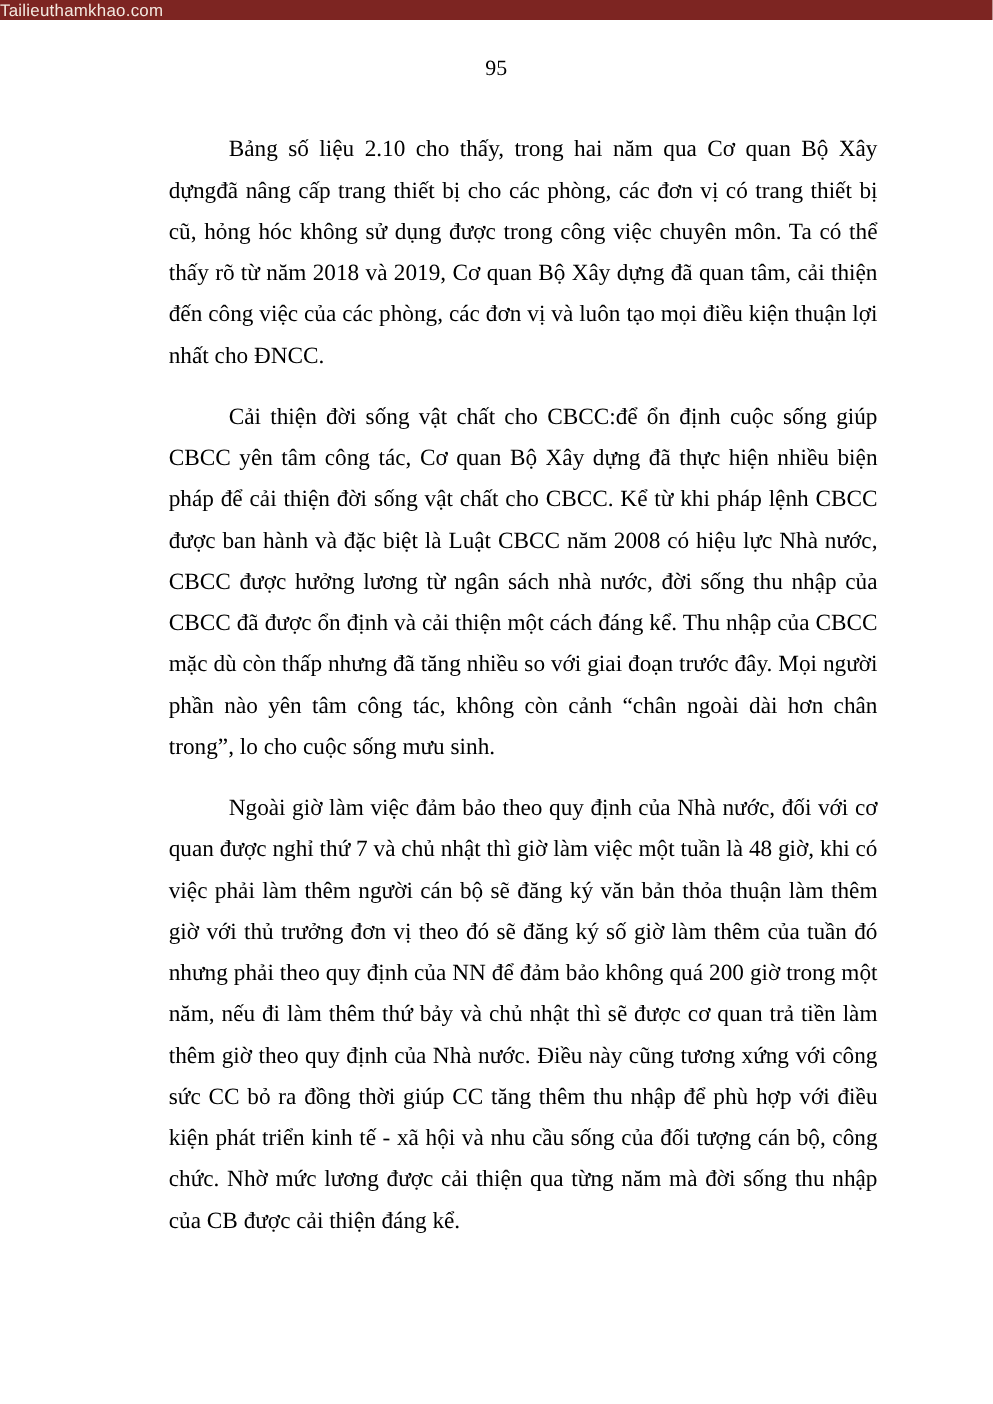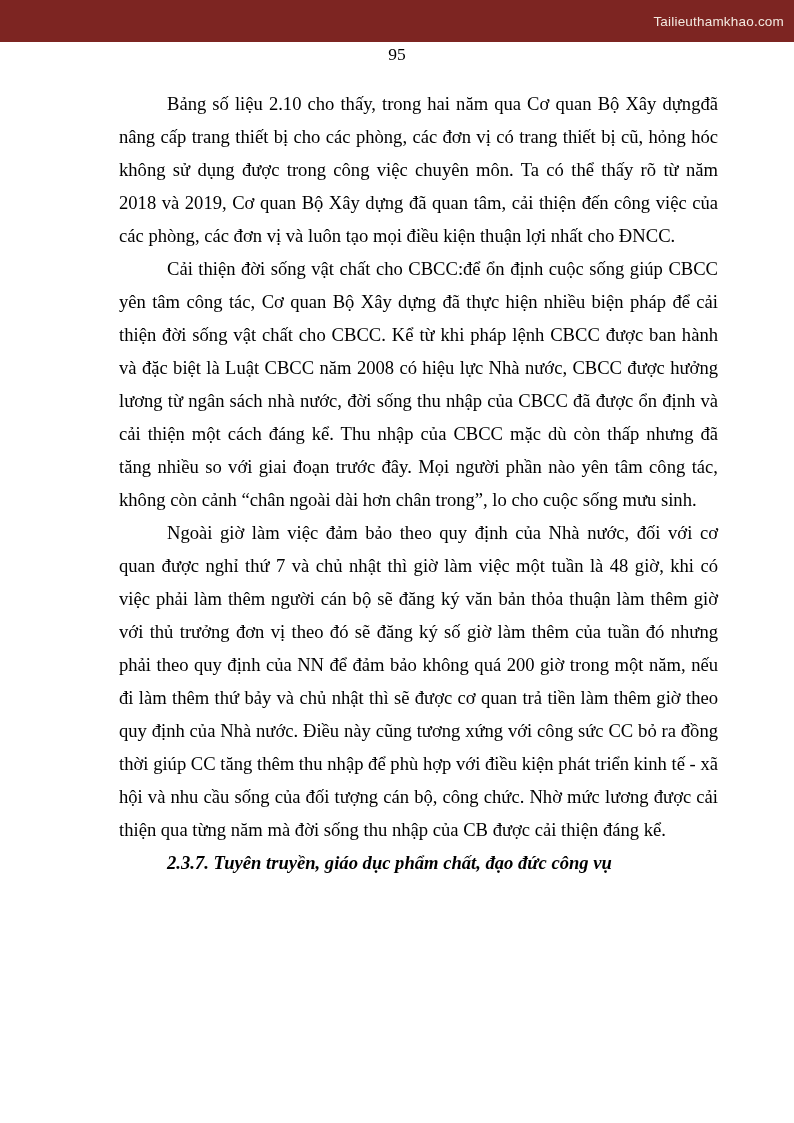--- a/index.html
+++ b/index.html
@@ -13,25 +13,25 @@
     position: relative;
     overflow: hidden;
     font-family: "Liberation Serif", serif;
     color: #000000;
   }
   .watermark-bar {
     position: absolute;
     top: 0;
     left: 0;
     width: 794px;
-    height: 42px;
+    height: 16px;
     background: var(--bar-color, #7d2522);
     display: flex;
     align-items: center;
-    justify-content: flex-end;
+    justify-content: flex-start;
     box-sizing: border-box;
     padding-right: 10px;
   }
   .watermark-link {
     color: var(--watermark-text-color, #f3e9e0);
     font-family: "Liberation Sans", sans-serif;
     font-size: 13.5px;
     letter-spacing: 0.2px;
     text-decoration: none;
     cursor: pointer;
@@ -47,21 +47,21 @@
   .doc-body {
     position: absolute;
     top: 87px;
     left: 119px;
     width: 599px;
     font-size: 18.6px;
     line-height: 33px;
     text-align: justify;
   }
   .doc-body p {
-    margin: 0;
+    margin: 16px;
     padding: 0;
     text-indent: 48px;
   }
   .section-heading {
     font-weight: bold;
     font-style: italic;
   }
 </style>
 </head>
 <body>
@@ -69,14 +69,13 @@
 <div class="watermark-bar">
   <span class="watermark-link">Tailieuthamkhao.com</span>
 </div>
 
 <div class="page-number">95</div>
 
 <div class="doc-body">
   <p>Bảng số liệu 2.10 cho thấy, trong hai năm qua Cơ quan Bộ Xây dựngđã nâng cấp trang thiết bị cho các phòng, các đơn vị có trang thiết bị cũ, hỏng hóc không sử dụng được trong công việc chuyên môn. Ta có thể thấy rõ từ năm 2018 và 2019, Cơ quan Bộ Xây dựng đã quan tâm, cải thiện đến công việc của các phòng, các đơn vị và luôn tạo mọi điều kiện thuận lợi nhất cho ĐNCC.</p>
   <p>Cải thiện đời sống vật chất cho CBCC:để ổn định cuộc sống giúp CBCC yên tâm công tác, Cơ quan Bộ Xây dựng đã thực hiện nhiều biện pháp để cải thiện đời sống vật chất cho CBCC. Kể từ khi pháp lệnh CBCC được ban hành và đặc biệt là Luật CBCC năm 2008 có hiệu lực Nhà nước, CBCC được hưởng lương từ ngân sách nhà nước, đời sống thu nhập của CBCC đã được ổn định và cải thiện một cách đáng kể. Thu nhập của CBCC mặc dù còn thấp nhưng đã tăng nhiều so với giai đoạn trước đây. Mọi người phần nào yên tâm công tác, không còn cảnh “chân ngoài dài hơn chân trong”, lo cho cuộc sống mưu sinh.</p>
   <p>Ngoài giờ làm việc đảm bảo theo quy định của Nhà nước, đối với cơ quan được nghỉ thứ 7 và chủ nhật thì giờ làm việc một tuần là 48 giờ, khi có việc phải làm thêm người cán bộ sẽ đăng ký văn bản thỏa thuận làm thêm giờ với thủ trưởng đơn vị theo đó sẽ đăng ký số giờ làm thêm của tuần đó nhưng phải theo quy định của NN để đảm bảo không quá 200 giờ trong một năm, nếu đi làm thêm thứ bảy và chủ nhật thì sẽ được cơ quan trả tiền làm thêm giờ theo quy định của Nhà nước. Điều này cũng tương xứng với công sức CC bỏ ra đồng thời giúp CC tăng thêm thu nhập để phù hợp với điều kiện phát triển kinh tế - xã hội và nhu cầu sống của đối tượng cán bộ, công chức. Nhờ mức lương được cải thiện qua từng năm mà đời sống thu nhập của CB được cải thiện đáng kể.</p>
-  <p class="section-heading">2.3.7. Tuyên truyền, giáo dục phẩm chất, đạo đức công vụ</p>
 </div>
 
 </body></html>

